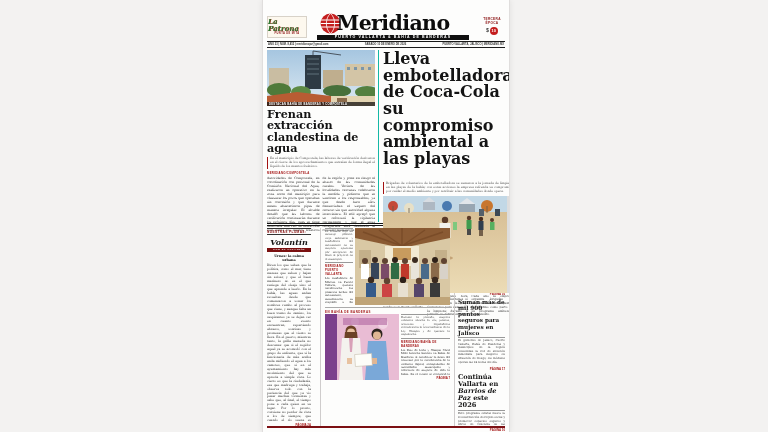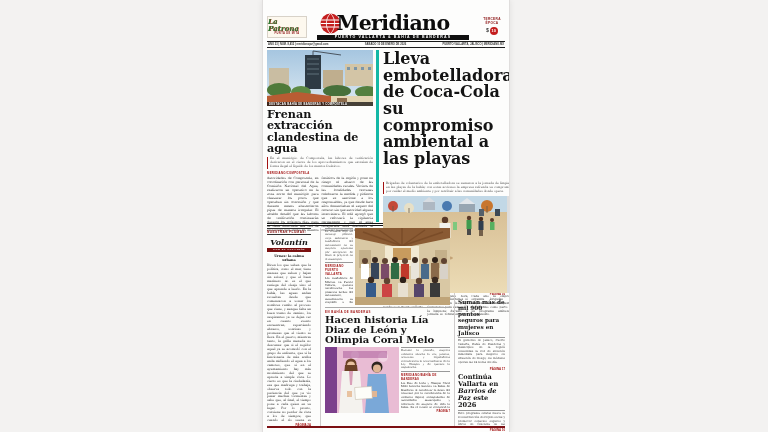--- a/index.html
+++ b/index.html
@@ -20,21 +20,21 @@
   .blackbar { margin:1px auto 0; width:152px; background:#101010; color:#fff; font-family:"Liberation Sans",sans-serif;
               font-size:3.6px; font-weight:bold; letter-spacing:1.1px; line-height:1.45; }
   .pricebox { width:26px; text-align:center; line-height:1.1; }
   .epoca { font-family:"Liberation Sans",sans-serif; font-weight:bold; font-size:3.2px; color:#8a1111; letter-spacing:.3px; }
   .price { margin-top:2px; font-family:"Liberation Sans",sans-serif; font-weight:bold; font-size:4.5px; color:#111; display:flex; align-items:center; justify-content:center; gap:1px; }
   .pcirc { display:inline-flex; width:8px; height:8px; border-radius:50%; background:#c41e1e; color:#fff; font-size:4px; align-items:center; justify-content:center; }
   .infostrip { margin-top:2px; border-top:1px solid #1a1a1a; border-bottom:1.5px solid #1a1a1a; padding:1px 1px;
                display:flex; justify-content:space-between; font-family:"Liberation Sans",sans-serif; font-size:2.7px; font-weight:bold; color:#3a3a3a; }
   
   .topband { display:flex; gap:4px; padding-top:2px; height:174px; }
-  .col-l { width:112px; border-right:3px solid #14b8a6; padding-right:3px; }
+  .col-l { width:112px; border-right:1px solid #14b8a6; padding-right:3px; }
   .col-r { flex:1; }
   .photo { position:relative; width:100%; overflow:hidden; background:#ddd; }
   .photocap { position:absolute; left:0; right:0; bottom:0; background:rgba(25,22,20,.78); color:#fff;
               font-family:"Liberation Sans",sans-serif; font-size:2.7px; font-weight:bold; letter-spacing:.3px; padding:0.5px 2px; }
   .hl { font-family:"DejaVu Serif",serif; font-weight:bold; color:#141414; line-height:1.04; }
   .hl-frenan { font-size:11.2px; margin:2.5px 0 2px; }
   .hl-coca { font-size:16px; margin:1px 0 15px; }
   .deck { font-size:3px; line-height:1.3; color:#4a4a4a; text-align:justify; border-left:1.5px solid #a31212; padding-left:2px; margin-bottom:2px; }
   .byline { font-family:"Liberation Sans",sans-serif; font-size:2.8px; font-weight:bold; color:#a31212; letter-spacing:.3px; margin:1px 0; }
   .body { font-size:3.05px; line-height:1.32; color:#232323; text-align:justify; overflow:hidden; }
@@ -279,21 +279,20 @@
                 <rect y="69" width="95" height="8" fill="#bfa478"></rect>
               </svg>
             </div>
           </div>
         </div>
 
         <div class="thin-div"></div>
 
         <div>
           <div class="kicker">EN BAHÍA DE BANDERAS</div>
-          <div class="hl hl-historia">Hacen historia Lía Diaz de León y Olimpia Coral Melo</div>
           <div class="h-row">
             <div class="photo h-photo">
               <svg width="74" height="66" viewBox="0 0 74 66" preserveAspectRatio="none">
                 <rect width="74" height="66" fill="#e9bcd4"></rect>
                 <rect width="12" height="66" fill="#7c3f8c"></rect>
                 <circle cx="30" cy="8" r="4" fill="#f2d4e4"></circle>
                   <circle cx="58" cy="10" r="5" fill="#f2d4e4"></circle>
                 <rect x="18" y="4" width="44" height="7" fill="#b066a0" opacity="0.6"></rect>
                 <circle cx="26" cy="17" r="5.5" fill="#6b4226"></circle>
                 <circle cx="26" cy="18.5" r="4" fill="#e8c2a0"></circle>

